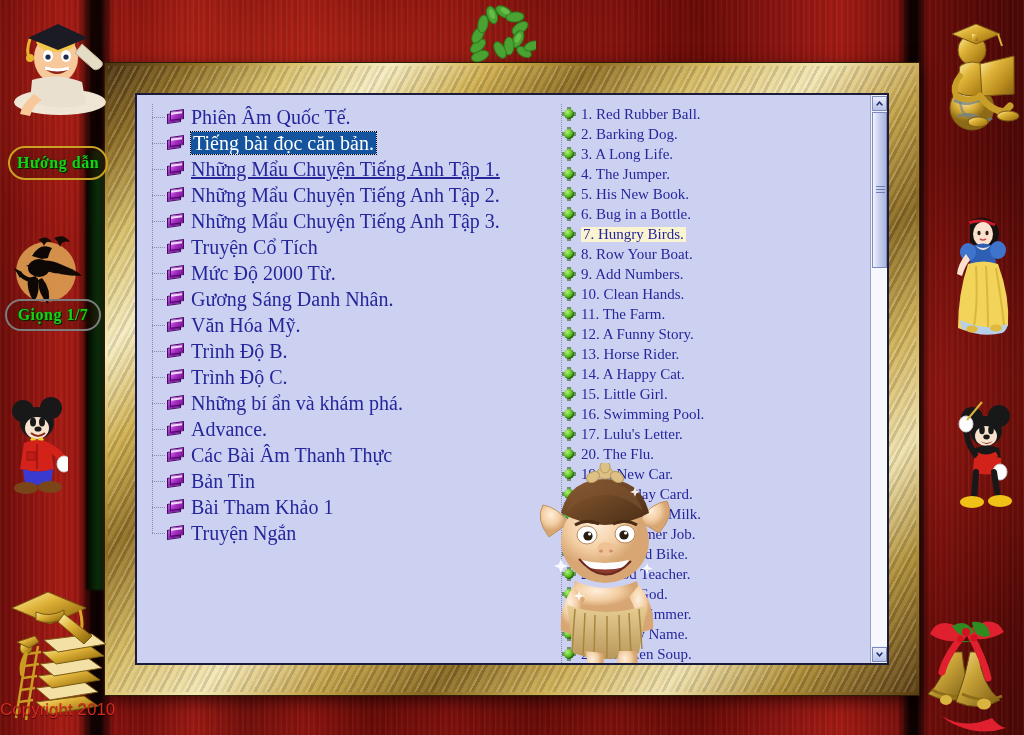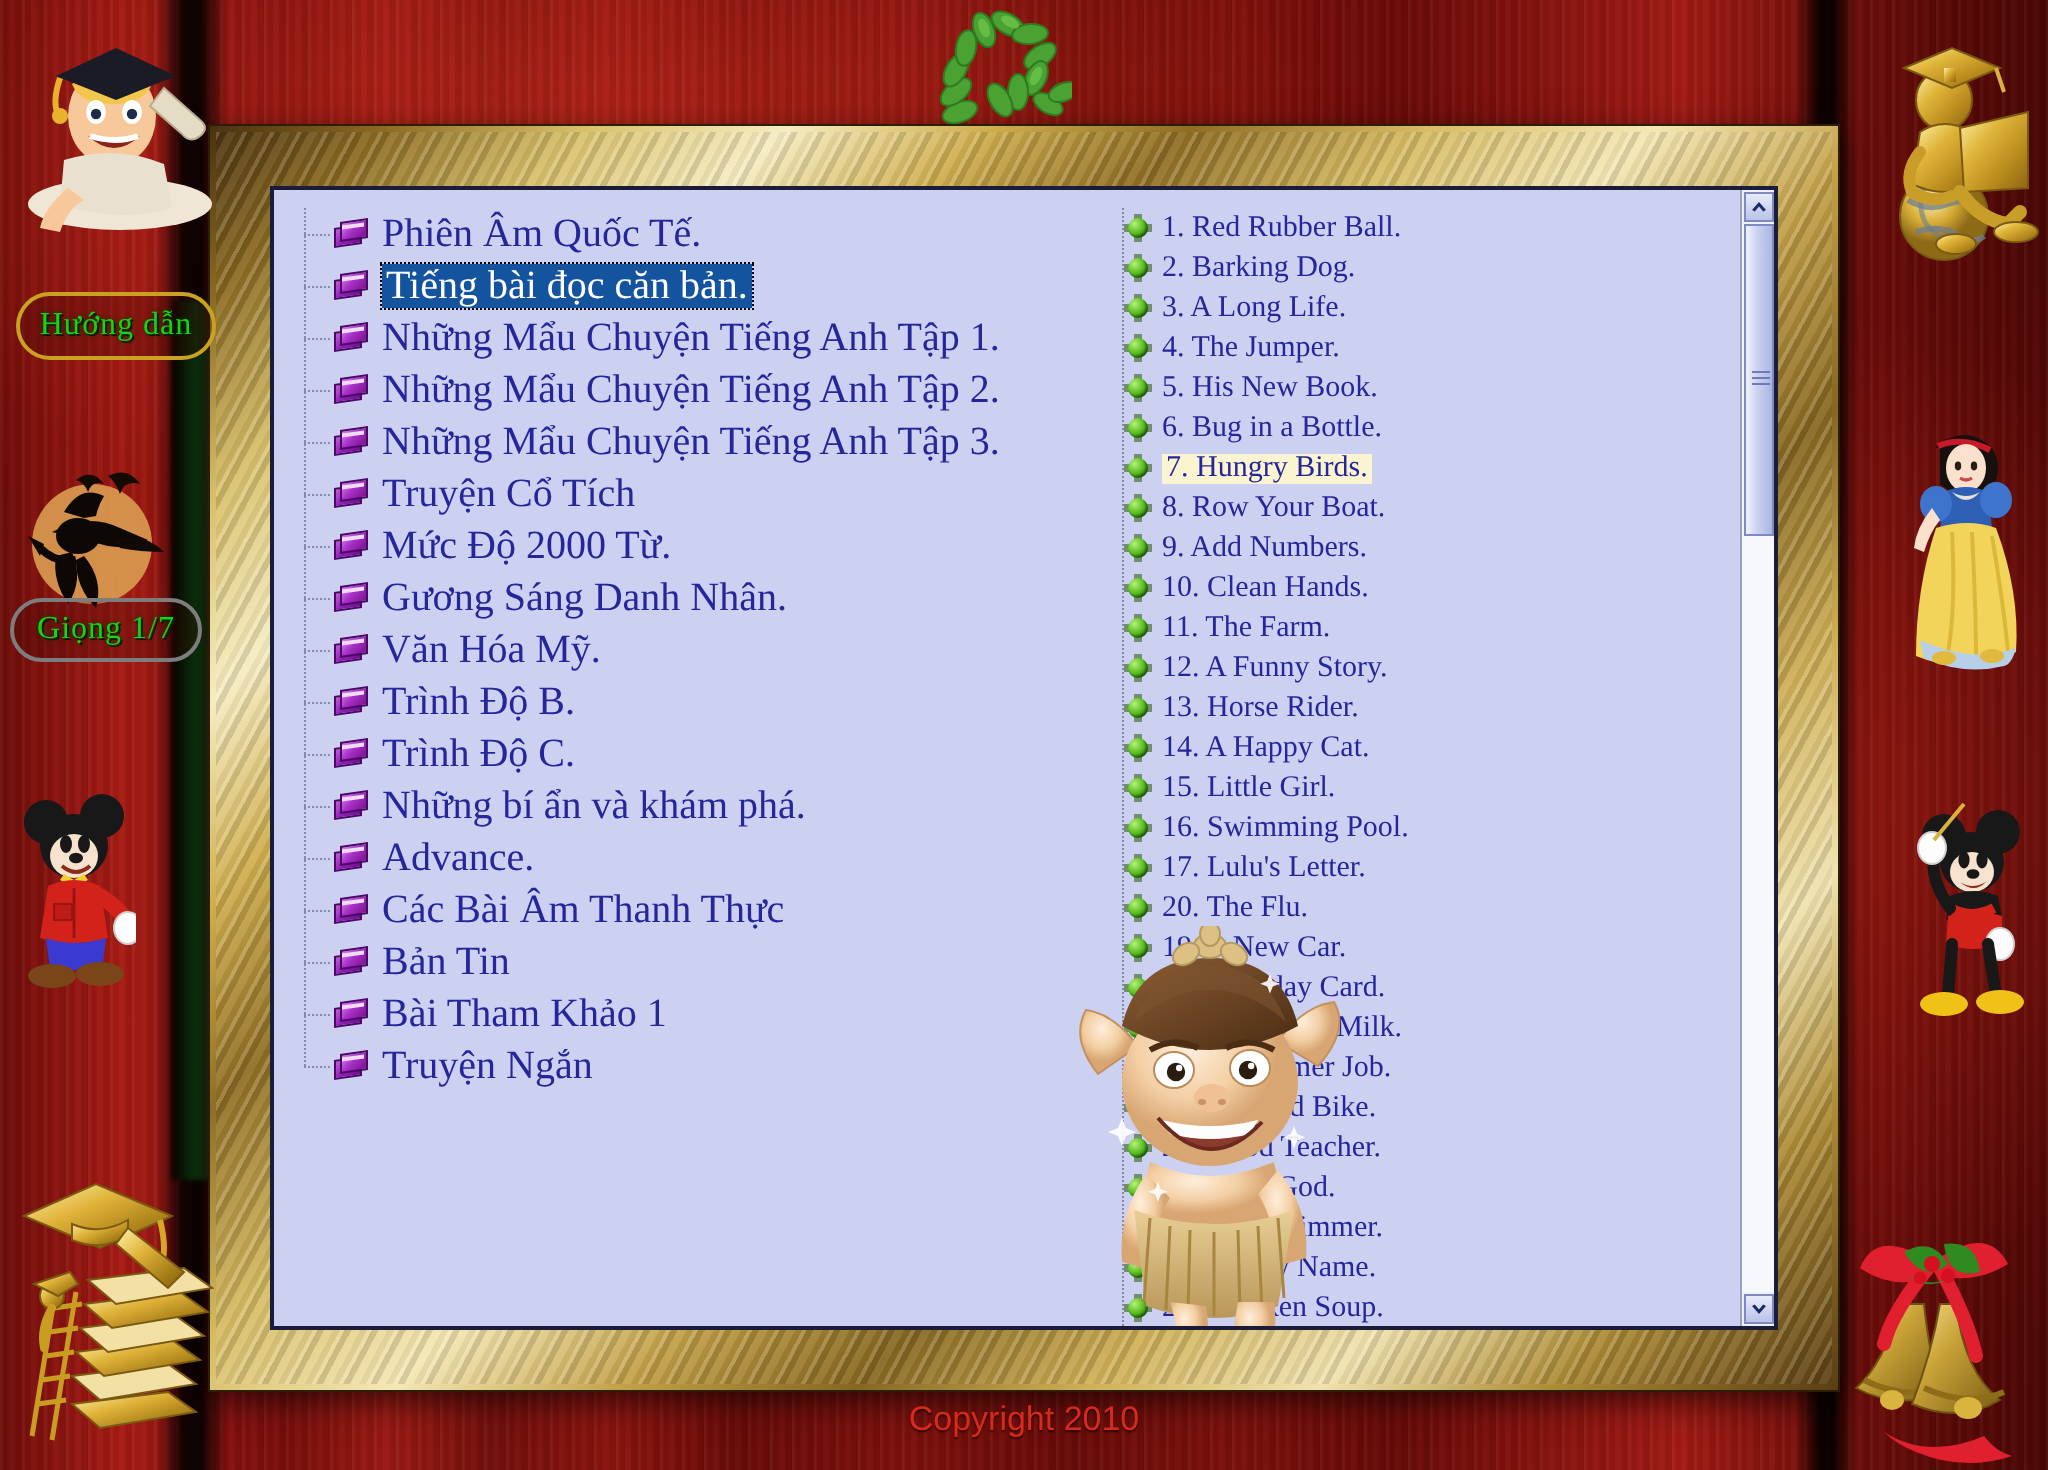--- a/index.html
+++ b/index.html
@@ -167,21 +167,21 @@
   .col-left .tlabel { font-size:20px; }
   .col-right .tlabel { font-size:15px; }
 
   .tnode.selected .tlabel {
     background:#14539e;
     color:#ffffff;
     outline:1px dotted #000;
     outline-offset:0px;
     padding:1px 2px;
   }
-  .tnode.underline .tlabel { }
+  .tnode.underline .tlabel { text-decoration:underline; }
   .tnode.hl .tlabel {
     background:#fbf4d0;
     padding:0px 2px;
   }
 
   
   #vscroll {
     position:absolute; right:0; top:0; bottom:0;
     width:17px;
     background:#eef0fb;
@@ -212,21 +212,21 @@
     background-image: repeating-linear-gradient(to bottom,
       #6f7bb4 0 1px, transparent 1px 3px);
   }
 
   
   .pill {
     position:absolute;
     display:flex; align-items:center; justify-content:center;
     border-radius:999px;
     font-family:"Liberation Serif", serif;
-    font-weight:normal;
+    font-weight:bold;
     color:#14d414;
     text-shadow:0 0 2px #063b06, 1px 1px 0 #001a00;
     background: rgba(60,6,4,0.28);
     letter-spacing:0.5px;
     cursor:pointer;
     z-index:12;
   }
   #btn-huongdan {
     left:8px; top:146px; width:100px; height:34px;
     border:2px solid #c9a222;
@@ -234,21 +234,20 @@
   }
   #btn-giong {
     left:5px; top:299px; width:96px; height:32px;
     border:2px solid #7d7d7d;
     font-size:16px;
   }
 
   
   #copyright {
     position:absolute; left:0; right:0; top:700px;
-    text-align:center;
     font-family:"Liberation Sans", sans-serif;
     font-size:17px;
     color:#d62a1e;
     text-shadow:0 1px 1px rgba(0,0,0,0.6);
     z-index:12;
   }
 
   
   .deco { position:absolute; z-index:10; pointer-events:none; }
   .deco svg { display:block; }

